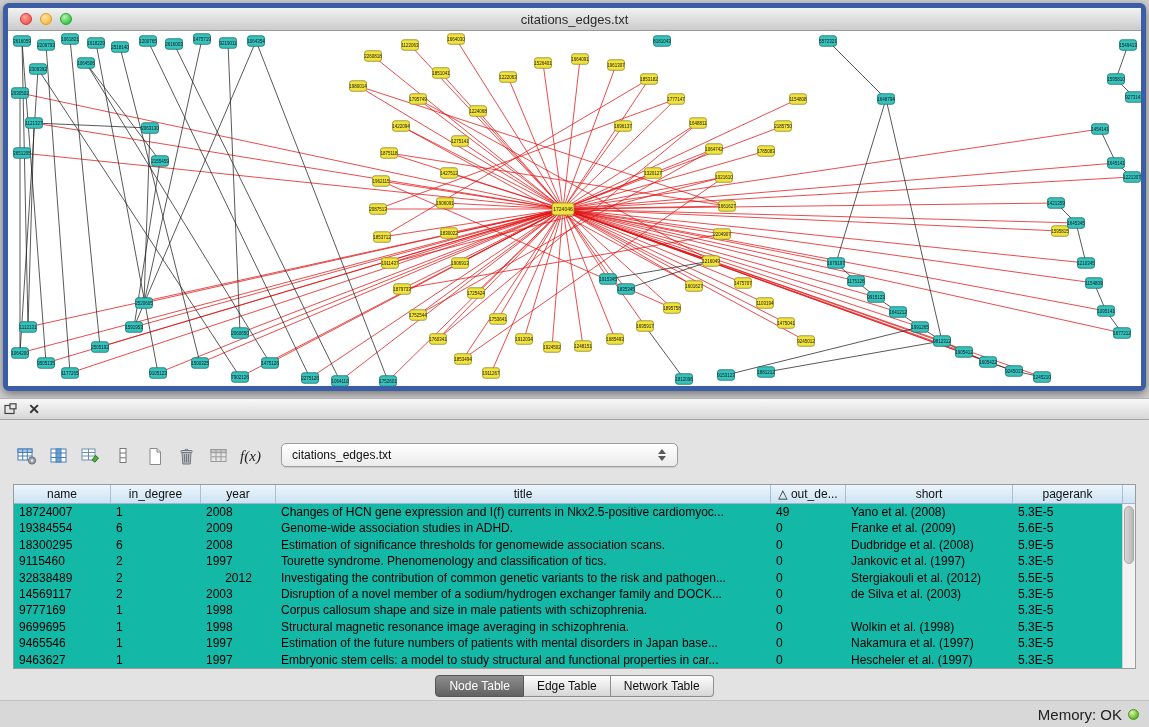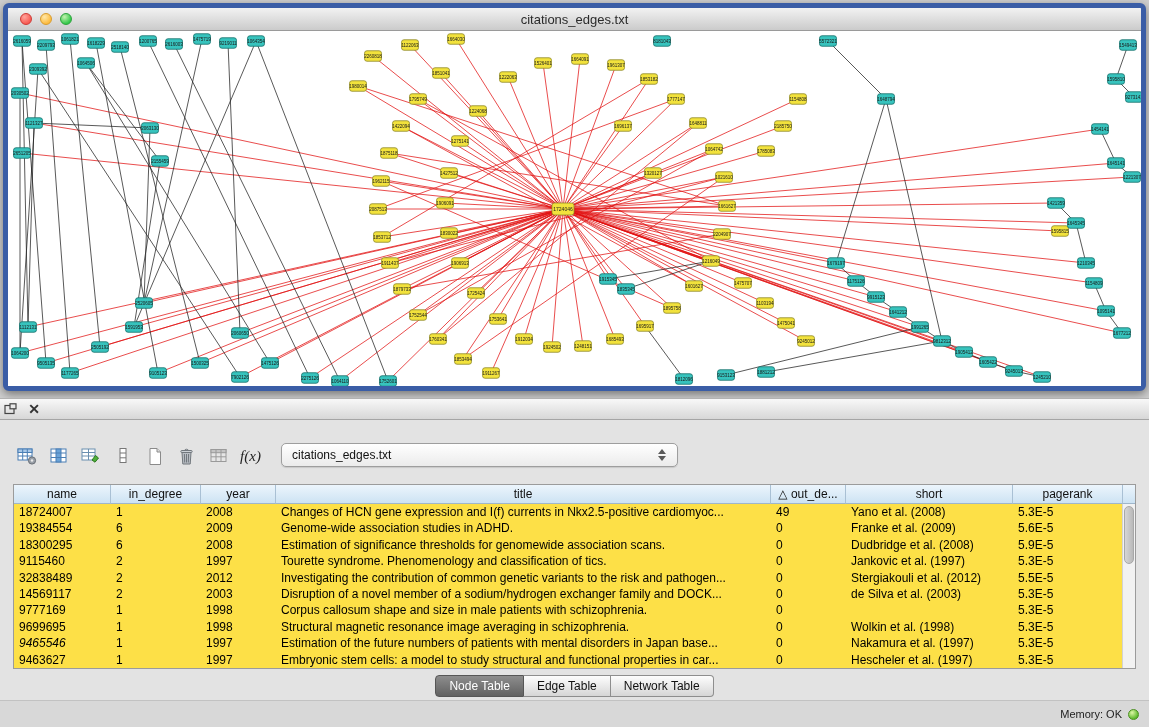--- a/index.html
+++ b/index.html
@@ -28,39 +28,39 @@
   .table-panel{position:absolute;left:0;top:420px;width:1149px;height:280px;background:#e3e3e3;}
   .toolbar{position:absolute;left:14px;top:22px;height:28px;display:flex;align-items:center;gap:7px;}
   .tool-btn{width:25px;height:25px;display:flex;align-items:center;justify-content:center;border-radius:4px;}
   .fx{font-family:"Liberation Serif",serif;font-style:italic;font-size:15px;color:#222;}
   .dropdown{position:absolute;left:281px;top:23px;width:397px;height:24px;border:1px solid #9e9e9e;border-radius:5px;background:linear-gradient(#ffffff,#ebebeb);display:flex;align-items:center;box-sizing:border-box;box-shadow:0 1px 1px rgba(0,0,0,.12);}
   .dropdown-text{flex:1;font-size:12px;padding-left:10px;color:#111;white-space:nowrap;overflow:hidden;}
   .dropdown-arrows{width:16px;display:flex;flex-direction:column;align-items:center;gap:2px;padding-right:7px;}
   .tri-up{width:0;height:0;border-left:4px solid transparent;border-right:4px solid transparent;border-bottom:5px solid #5a5a5a;}
   .tri-down{width:0;height:0;border-left:4px solid transparent;border-right:4px solid transparent;border-top:5px solid #5a5a5a;}
 
-  .tablewrap{position:absolute;left:13px;top:64px;width:1123px;height:185px;background:#fde047;border:1px solid #9b9b9b;box-sizing:border-box;overflow:hidden;}
+  .tablewrap{position:absolute;left:13px;top:64px;width:1123px;height:185px;background:#14b8a6;border:1px solid #9b9b9b;box-sizing:border-box;overflow:hidden;}
   .thead{display:flex;height:19px;}
   .th{box-sizing:border-box;border-right:1px solid #a9c0d4;border-bottom:1px solid #9fb6ca;background:linear-gradient(#ecf5fc,#cde3f3);font-size:12px;color:#111;display:flex;align-items:center;justify-content:center;white-space:nowrap;overflow:hidden;}
   .th.filler{flex:1;border-right:none;}
   .tbody{position:relative;}
   .tr{display:flex;height:16.4px;}
   .td{box-sizing:border-box;padding:0 5px;font-size:12px;color:#000;line-height:16.4px;white-space:nowrap;overflow:hidden;}
   .td.center{text-align:left;}
   .vscroll{position:absolute;right:0;top:19px;bottom:0;width:13px;background:#f2f2f2;border-left:1px solid #d2d2d2;box-sizing:border-box;}
   .vthumb{position:absolute;left:1px;right:1px;top:2px;height:58px;background:linear-gradient(90deg,#d6d6d6,#b9b9b9);border:1px solid #a8a8a8;border-radius:6px;box-sizing:border-box;}
 
   .tabs{position:absolute;left:0;right:0;top:255px;display:flex;justify-content:center;}
   .tab{height:20px;line-height:20px;font-size:12px;padding:0 13px;border:1px solid #8e8e8e;border-left:none;background:linear-gradient(#fdfdfd,#d6d6d6);color:#111;}
   .tab:first-child{border-left:1px solid #8e8e8e;border-radius:4px 0 0 4px;}
   .tab:last-child{border-radius:0 4px 4px 0;}
   .tab.selected{background:linear-gradient(#8d8d8d,#616161);color:#fff;border-color:#565656;}
 
   .statusbar{position:absolute;left:0;bottom:0;width:1149px;height:27px;display:flex;align-items:center;justify-content:flex-end;gap:6px;padding-right:10px;box-sizing:border-box;border-top:1px solid #c2c2c2;background:#d8d8d8;}
-  .memory{font-size:11px;color:#222;}
+  .memory{font-size:15px;color:#222;}
   .statdot{width:11px;height:11px;border-radius:50%;background:radial-gradient(circle at 35% 30%,#ddf7a4,#5cb82a 72%);border:1px solid #4a8f1f;box-sizing:border-box;}
 </style>
 </head>
 <body>
 
 <div class="net-window">
   <div class="titlebar">
     <div class="traffic">
       <span class="light close"></span>
       <span class="light min"></span>
@@ -836,21 +836,21 @@
           <div class="td left" style="width: 90px;">2</div>
           <div class="td left" style="width: 75px;">1997</div>
           <div class="td left" style="width: 495px;">Tourette syndrome. Phenomenology and classification of tics.</div>
           <div class="td left" style="width: 75px;">0</div>
           <div class="td center" style="width: 167px;">Jankovic et al. (1997)</div>
           <div class="td left" style="width: 110px;">5.3E-5</div>
         </div>
         <div class="tr">
           <div class="td left" style="width: 97px;">32838489</div>
           <div class="td left" style="width: 90px;">2</div>
-          <div class="td left" style="width: 75px;">2012</div>
+          <div class="td left" style="width: 75px; text-align: center;">2012</div>
           <div class="td left" style="width: 495px;">Investigating the contribution of common genetic variants to the risk and pathogen...</div>
           <div class="td left" style="width: 75px;">0</div>
           <div class="td center" style="width: 167px;">Stergiakouli et al. (2012)</div>
           <div class="td left" style="width: 110px;">5.5E-5</div>
         </div>
         <div class="tr">
           <div class="td left" style="width: 97px;">14569117</div>
           <div class="td left" style="width: 90px;">2</div>
           <div class="td left" style="width: 75px;">2003</div>
           <div class="td left" style="width: 495px;">Disruption of a novel member of a sodium/hydrogen exchanger family and DOCK...</div>
@@ -870,21 +870,21 @@
         <div class="tr">
           <div class="td left" style="width: 97px;">9699695</div>
           <div class="td left" style="width: 90px;">1</div>
           <div class="td left" style="width: 75px;">1998</div>
           <div class="td left" style="width: 495px;">Structural magnetic resonance image averaging in schizophrenia.</div>
           <div class="td left" style="width: 75px;">0</div>
           <div class="td center" style="width: 167px;">Wolkin et al. (1998)</div>
           <div class="td left" style="width: 110px;">5.3E-5</div>
         </div>
         <div class="tr">
-          <div class="td left" style="width: 97px; font-style: italic;">9465546</div>
+          <div class="td left" style="width: 97px;">9465546</div>
           <div class="td left" style="width: 90px;">1</div>
           <div class="td left" style="width: 75px;">1997</div>
           <div class="td left" style="width: 495px;">Estimation of the future numbers of patients with mental disorders in Japan base...</div>
           <div class="td left" style="width: 75px;">0</div>
           <div class="td center" style="width: 167px;">Nakamura et al. (1997)</div>
           <div class="td left" style="width: 110px;">5.3E-5</div>
         </div>
         <div class="tr">
           <div class="td left" style="width: 97px;">9463627</div>
           <div class="td left" style="width: 90px;">1</div>

